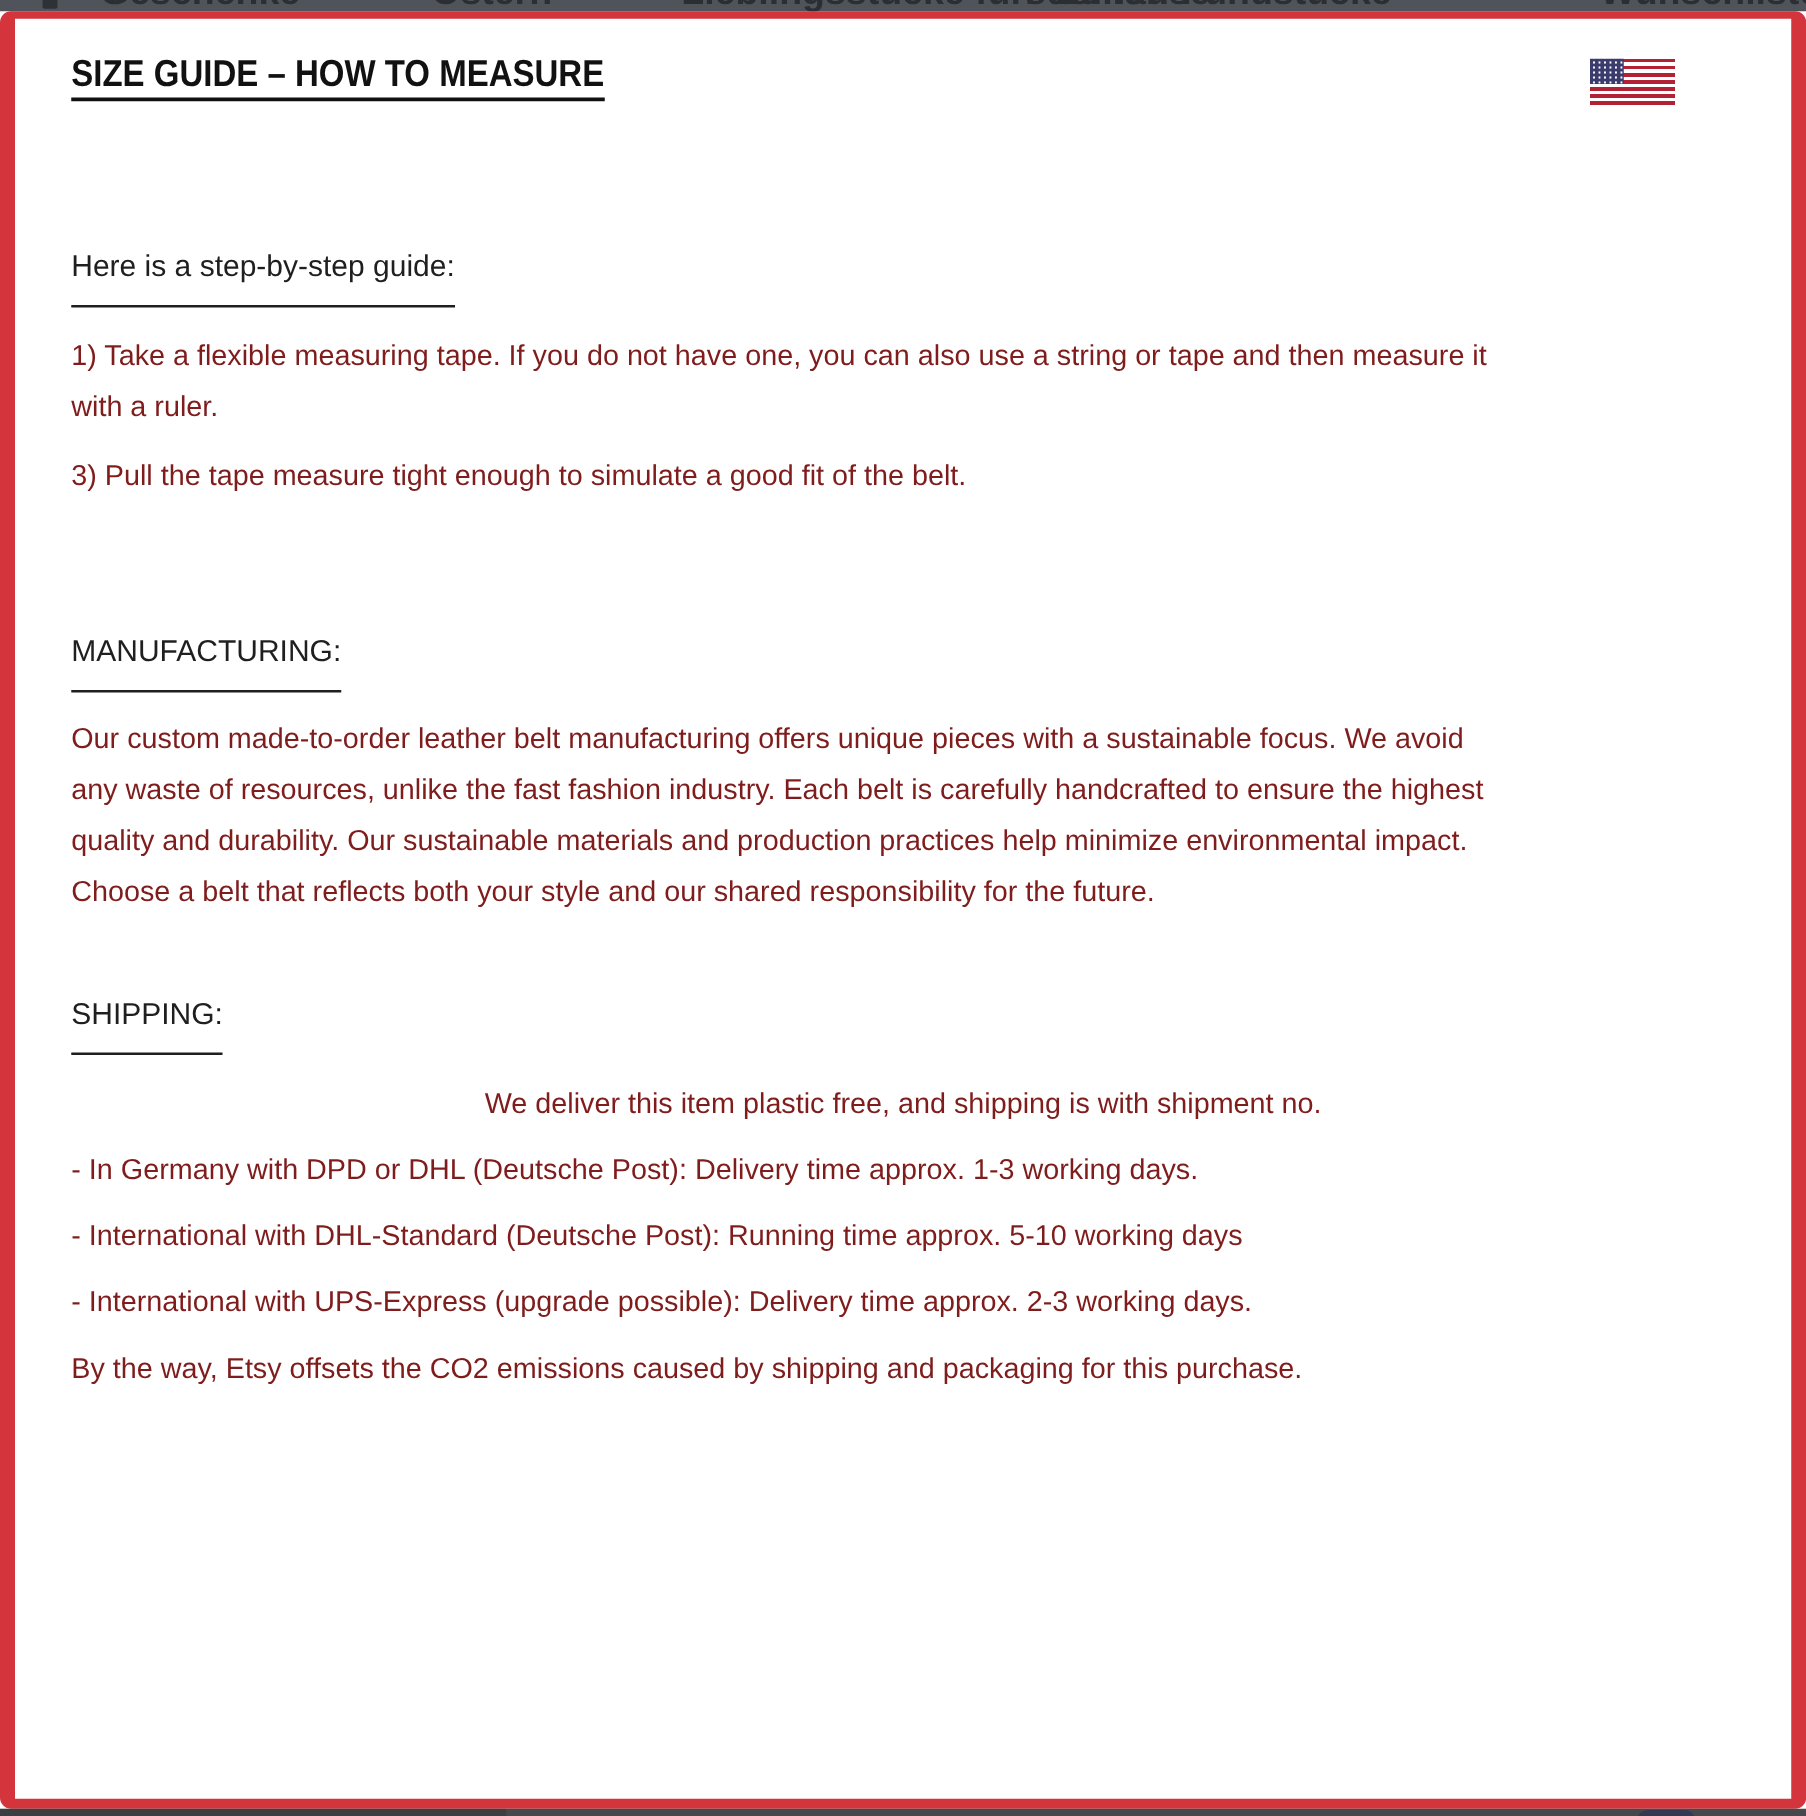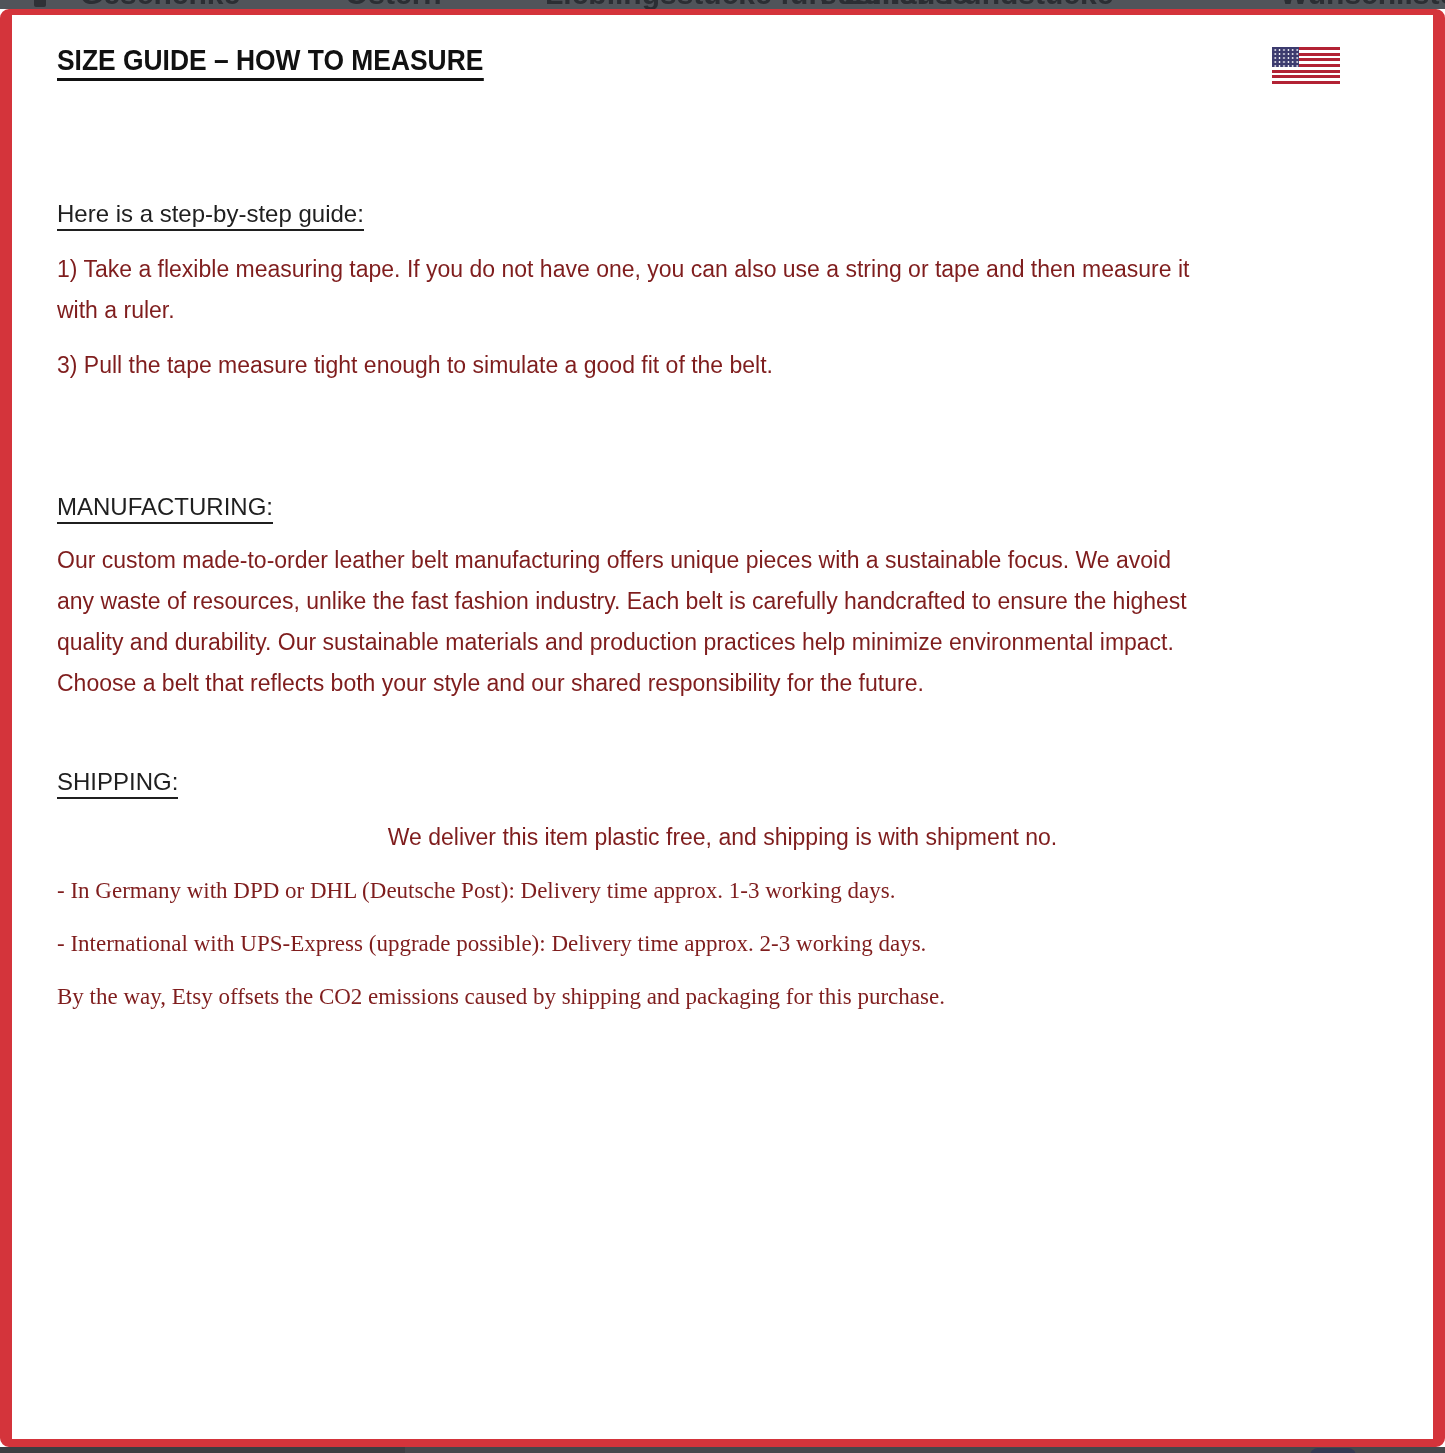--- a/index.html
+++ b/index.html
@@ -68,34 +68,34 @@
   .doc-title {
     display: table; margin: 28px 0 0 0;
     font-size: 30px; font-weight: bold; line-height: 34px; color: #111;
     letter-spacing: 0px;
     border-bottom: 3px solid #111; padding-bottom: 1px;
     transform: scaleX(0.88); transform-origin: left center;
     white-space: nowrap;
   }
   .sec-heading {
     display: table; font-size: 24px; font-weight: normal; line-height: 30px;
-    margin: 0; border-bottom: 2px solid #1f1f1f; padding-bottom: 0;
+    margin: 0; border-bottom: 2px solid #1f1f1f; padding-bottom: 15px;
     white-space: nowrap;
   }
   #intro-heading { margin-top: 118px; }
   #manufacturing-heading { margin-top: 106px; }
   #shipping-heading { margin-top: 63px; }
   .para {
     margin: 14px 0 0 0; font-size: 23px; line-height: 41px;
     white-space: pre-line; color: #7f1d1d;
   }
   #step-1 { margin-top: 18px; }
   #manufacturing-body { margin-top: 16px; }
   #shipping-intro { margin-top: 18px; text-align: center; }
-  .ship-line { margin-top: 12px; font-family: Liberation Serif, serif; }
+  .ship-line { margin-top: 12px; }
 </style>
 </head>
 <body>
 
 <div class="top-bar">
   <span class="favicon"></span>
   <span class="bm" style="left:80px">Geschenke</span>
   <span class="bm" style="left:345px">Ostern</span>
   <span class="bm" style="left:545px">Lieblingsstücke fürs Zuhause</span>
   <span class="bm" style="left:820px">Fashion-Fundstücke</span>
@@ -120,20 +120,21 @@
 
   <h2 class="sec-heading" id="manufacturing-heading">MANUFACTURING:</h2>
   <p class="para" id="manufacturing-body">Our custom made-to-order leather belt manufacturing offers unique pieces with a sustainable focus. We avoid
 any waste of resources, unlike the fast fashion industry. Each belt is carefully handcrafted to ensure the highest
 quality and durability. Our sustainable materials and production practices help minimize environmental impact.
 Choose a belt that reflects both your style and our shared responsibility for the future.</p>
 
   <h2 class="sec-heading" id="shipping-heading">SHIPPING:</h2>
   <p class="para" id="shipping-intro">We deliver this item plastic free, and shipping is with shipment no.</p>
   <p class="para ship-line">- In Germany with DPD or DHL (Deutsche Post): Delivery time approx. 1-3 working days.</p>
+  <p class="para ship-line">- International with DHL-Standard (Deutsche Post): Running time approx. 5-10 working days</p>
   <p class="para ship-line">- International with UPS-Express (upgrade possible): Delivery time approx. 2-3 working days.</p>
   <p class="para ship-line">By the way, Etsy offsets the CO2 emissions caused by shipping and packaging for this purchase.</p>
 
 </div>
 
 <div class="bottom-bar">
   <div class="seg"></div>
   <div class="blob"></div>
 </div>
 

